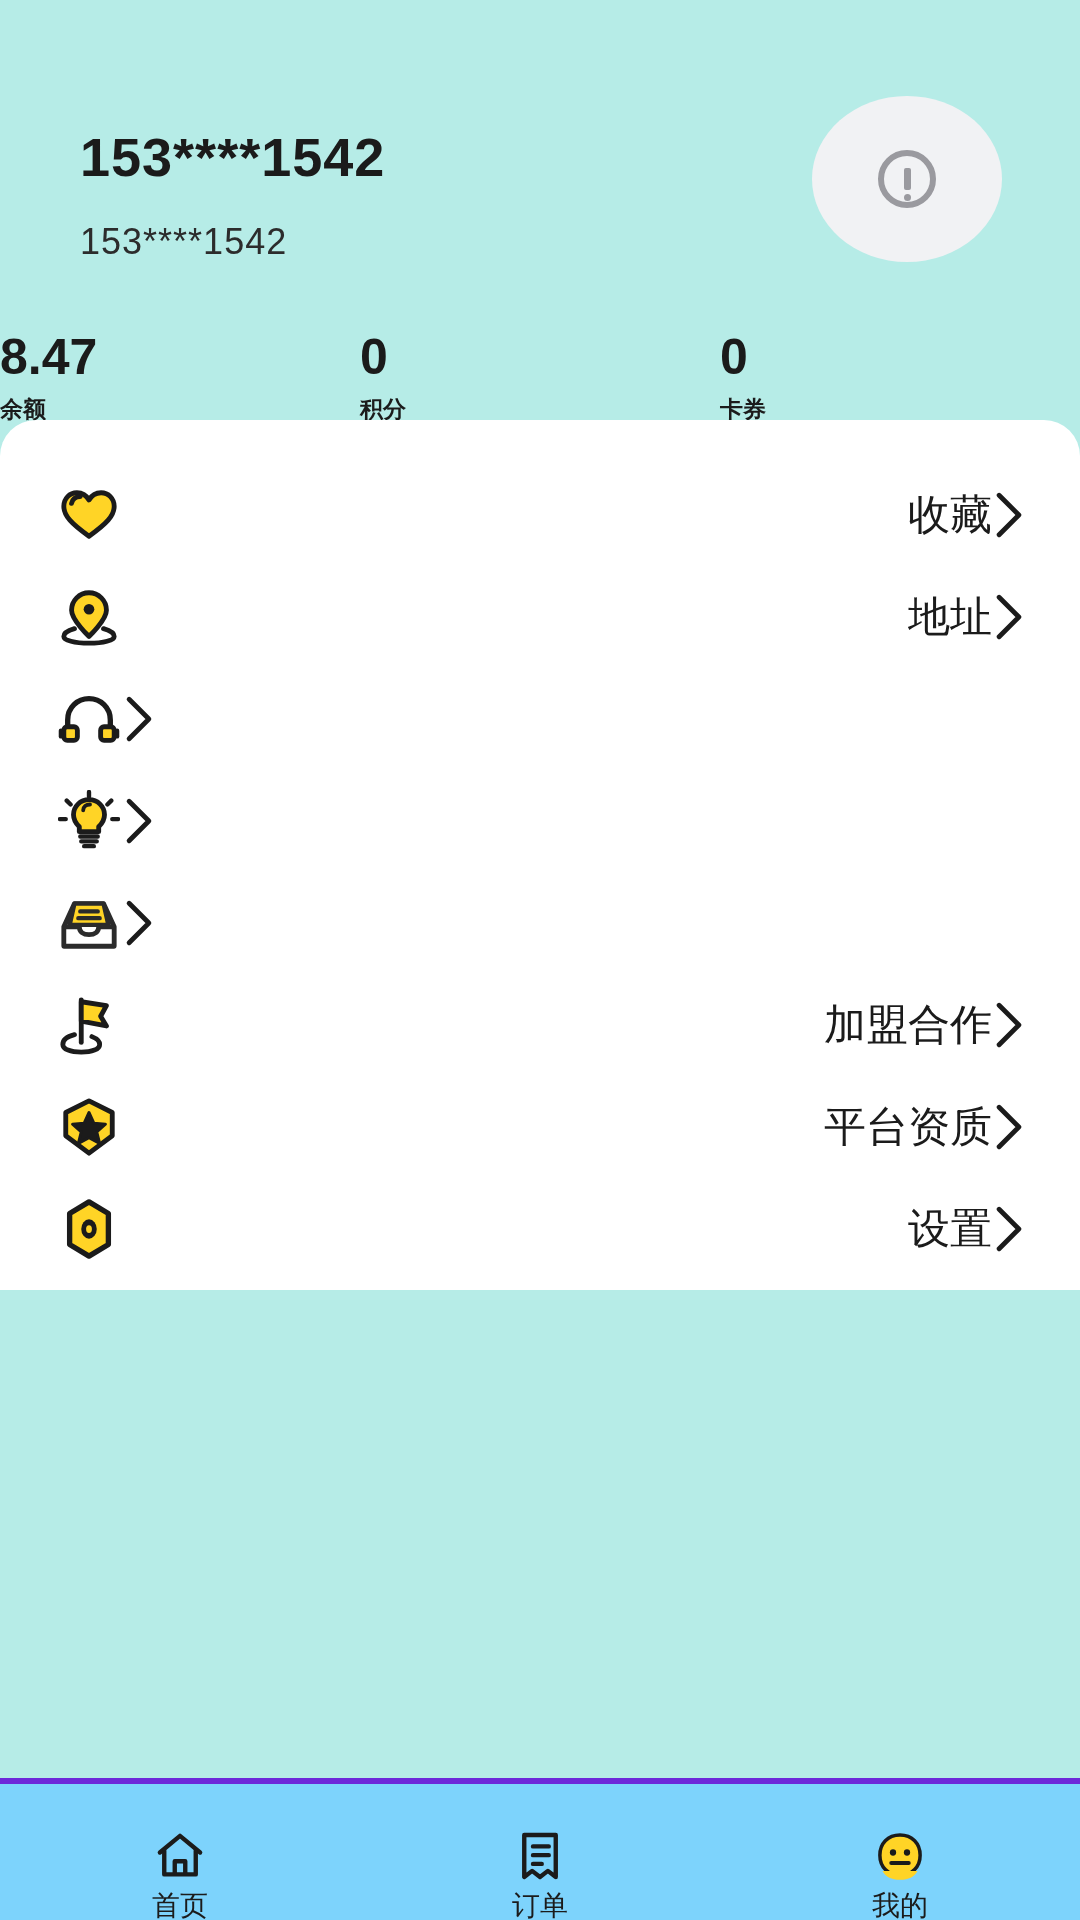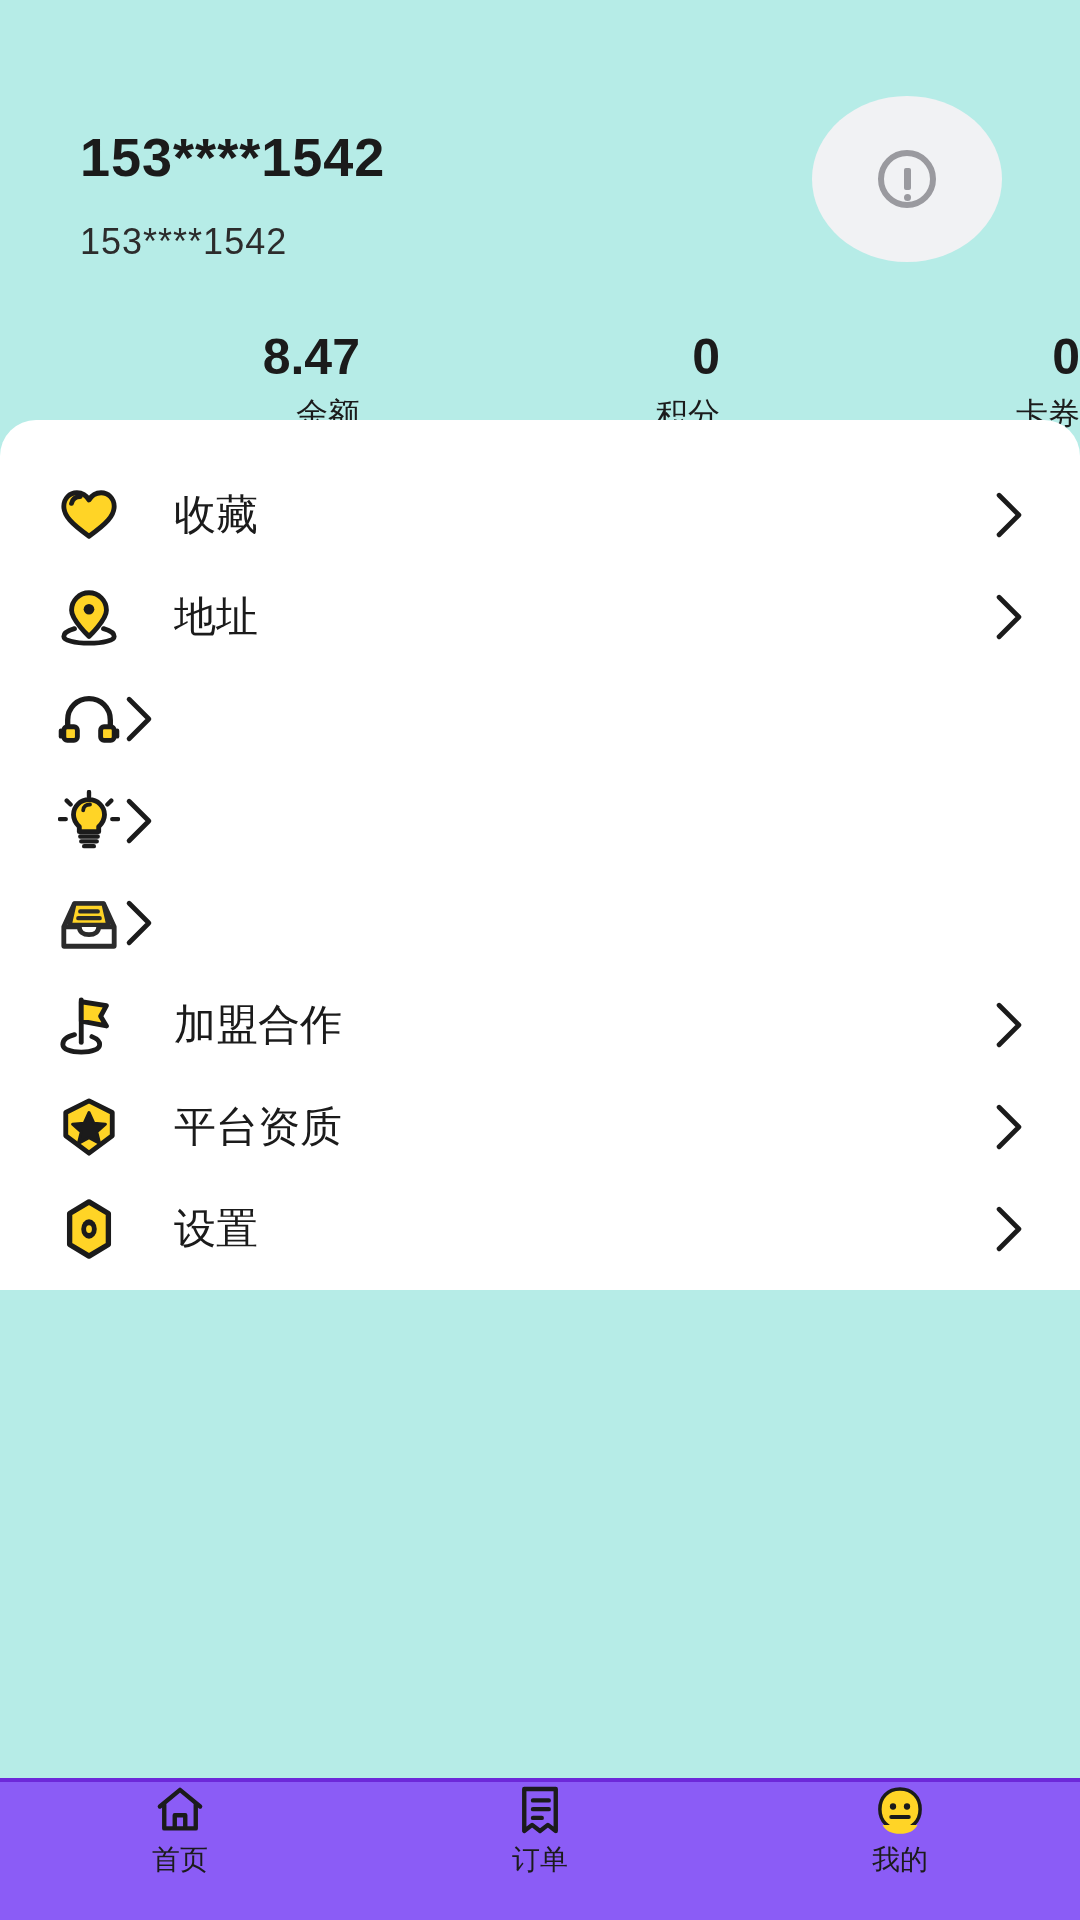--- a/index.html
+++ b/index.html
@@ -78,33 +78,34 @@
     background: #9a9a9f;
   }
 
   .stats {
     position: absolute;
     left: 0; right: 0; top: 330px;
     display: flex;
   }
   .stat {
     flex: 1;
-    text-align: right;
+    text-align: left;
   }
   .stat-value {
     font-size: 50px;
     font-weight: bold;
     color: #1b1b1b;
     line-height: 1.1;
   }
   .stat-label {
     margin-top: 12px;
-    font-size: 32px;
+    font-size: 23px;
     color: #1b1b1b;
     line-height: 1.1;
+    font-weight: bold;
   }
 
   
   .menu-card {
     position: relative;
     margin-top: -80px;
     background: #ffffff;
     border-radius: 36px 36px 0 0;
     flex: 0 0 870px;
     padding: 44px 0 0 0;
@@ -123,40 +124,41 @@
     align-items: center;
     justify-content: center;
   }
   .menu-icon svg { width: 62px; height: 62px; display: block; }
   .menu-label {
     margin-left: 52px;
     font-size: 42px;
     color: #1b1b1b;
     flex: 1;
     line-height: 1;
+    text-align: right;
   }
   .chevron {
     width: 34px; height: 48px;
     flex: 0 0 34px;
   }
   .chevron svg { width: 34px; height: 48px; display: block; }
 
   
   .filler {
     flex: 1;
     background: #b6ece7;
   }
 
   
   .tabbar {
     flex: 0 0 142px;
-    background: #8b5cf6;
-    display: flex;
-    align-items: flex-start;
-    border-top: 4px solid #6d28d9;
+    background: #7dd3fc;
+    display: flex;
+    align-items: flex-end;
+    border-top: 6px solid #6d28d9;
   }
   .tab {
     flex: 1;
     display: flex;
     flex-direction: column;
     align-items: center;
     justify-content: center;
     gap: 8px;
     cursor: pointer;
   }

